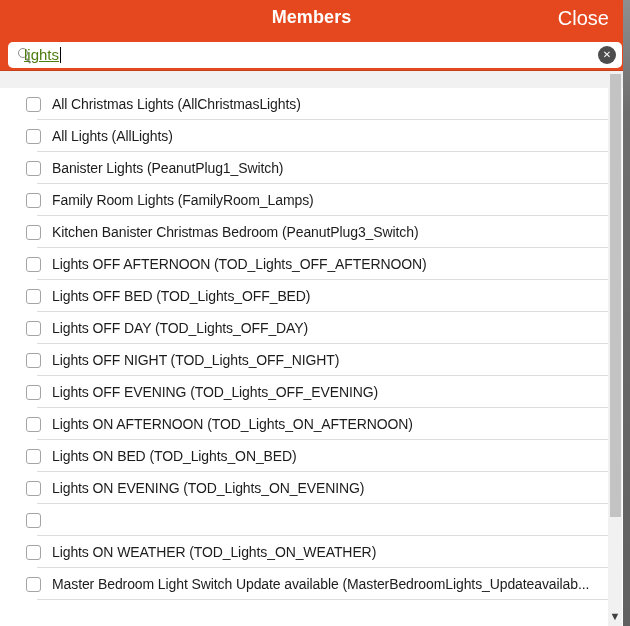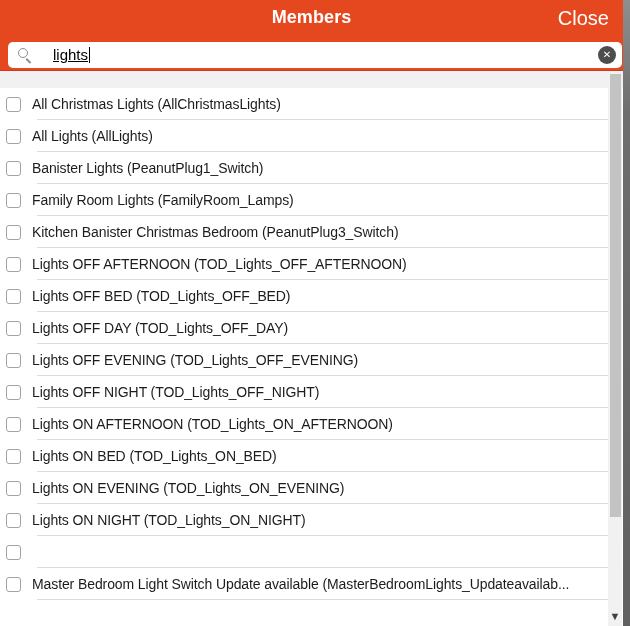--- a/index.html
+++ b/index.html
@@ -36,21 +36,21 @@
   }
   .mag-icon {
     position:absolute; left:10px; top:6px; width:10px; height:10px;
     border:1.6px solid #8f8f8f; border-radius:50%;
   }
   .mag-icon::after {
     content:""; position:absolute; left:8px; top:9px; width:6px; height:1.6px;
     background:#8f8f8f; transform:rotate(45deg); transform-origin:0 0;
   }
   .search-text {
-    position:absolute; left:45px; top:4px; font-size:15px; color:#000000;
+    position:absolute; left:16px; top:4px; font-size:15px; color:#4d7c0f;
     white-space:pre;
     text-decoration:underline;
   }
   .caret {
     display:inline-block; width:1px; height:16px; background:#000;
     vertical-align:-3px; margin-left:1px;
   }
   .clear-btn {
     position:absolute; right:6px; top:4px; width:18px; height:18px;
     border-radius:50%; background:#4d4d4d; color:#fff;
@@ -61,21 +61,21 @@
   .gap-strip {
     position:absolute; left:0; top:71px; width:623px; height:17px;
     background:#f1f1f1;
   }
   .list {
     position:absolute; left:0; top:88px; width:623px;
     background:#fff;
   }
   .row {
     position:relative; height:32px; display:flex; align-items:center;
-    padding-left:6px; background:#fff; cursor:default;
+    padding-left:26px; background:#fff; cursor:default;
   }
   .row::after {
     content:""; position:absolute; left:37px; right:15px; bottom:0;
     height:1px; background:var(--divider,#dcdcdc);
   }
   .checkbox {
     width:15px; height:15px; flex:0 0 15px;
     border:1px solid var(--checkbox-border,#a3a3a3); border-radius:3px;
     background:#fff; margin-right:11px;
   }
@@ -149,44 +149,44 @@
         <div class="row">
     <span class="checkbox"></span>
     <span class="row-label">Lights OFF BED (TOD_Lights_OFF_BED)</span>
   </div>
         <div class="row">
     <span class="checkbox"></span>
     <span class="row-label">Lights OFF DAY (TOD_Lights_OFF_DAY)</span>
   </div>
         <div class="row">
     <span class="checkbox"></span>
-    <span class="row-label">Lights OFF EVENING (TOD_Lights_OFF_EVENING)</span>
+    <span class="row-label">Lights OFF NIGHT (TOD_Lights_OFF_NIGHT)</span>
   </div>
         <div class="row">
     <span class="checkbox"></span>
-    <span class="row-label">Lights OFF NIGHT (TOD_Lights_OFF_NIGHT)</span>
+    <span class="row-label">Lights OFF EVENING (TOD_Lights_OFF_EVENING)</span>
   </div>
         <div class="row">
     <span class="checkbox"></span>
     <span class="row-label">Lights ON AFTERNOON (TOD_Lights_ON_AFTERNOON)</span>
   </div>
         <div class="row">
     <span class="checkbox"></span>
     <span class="row-label">Lights ON BED (TOD_Lights_ON_BED)</span>
   </div>
         <div class="row">
     <span class="checkbox"></span>
     <span class="row-label">Lights ON EVENING (TOD_Lights_ON_EVENING)</span>
   </div>
         <div class="row">
     <span class="checkbox"></span>
-    <span class="row-label">Lights ON NIGHT (TOD_Lights_ON_NIGHT)</span>
   </div>
         <div class="row">
     <span class="checkbox"></span>
+    <span class="row-label">Lights ON WEATHER (TOD_Lights_ON_WEATHER)</span>
   </div>
         <div class="row">
     <span class="checkbox"></span>
     <span class="row-label">Master Bedroom Light Switch Update available (MasterBedroomLights_Updateavailab...</span>
   </div>
       </div>
 
     <div class="scroll-track">
       <div class="scroll-thumb"></div>
       <div class="scroll-down-btn">▼</div>

